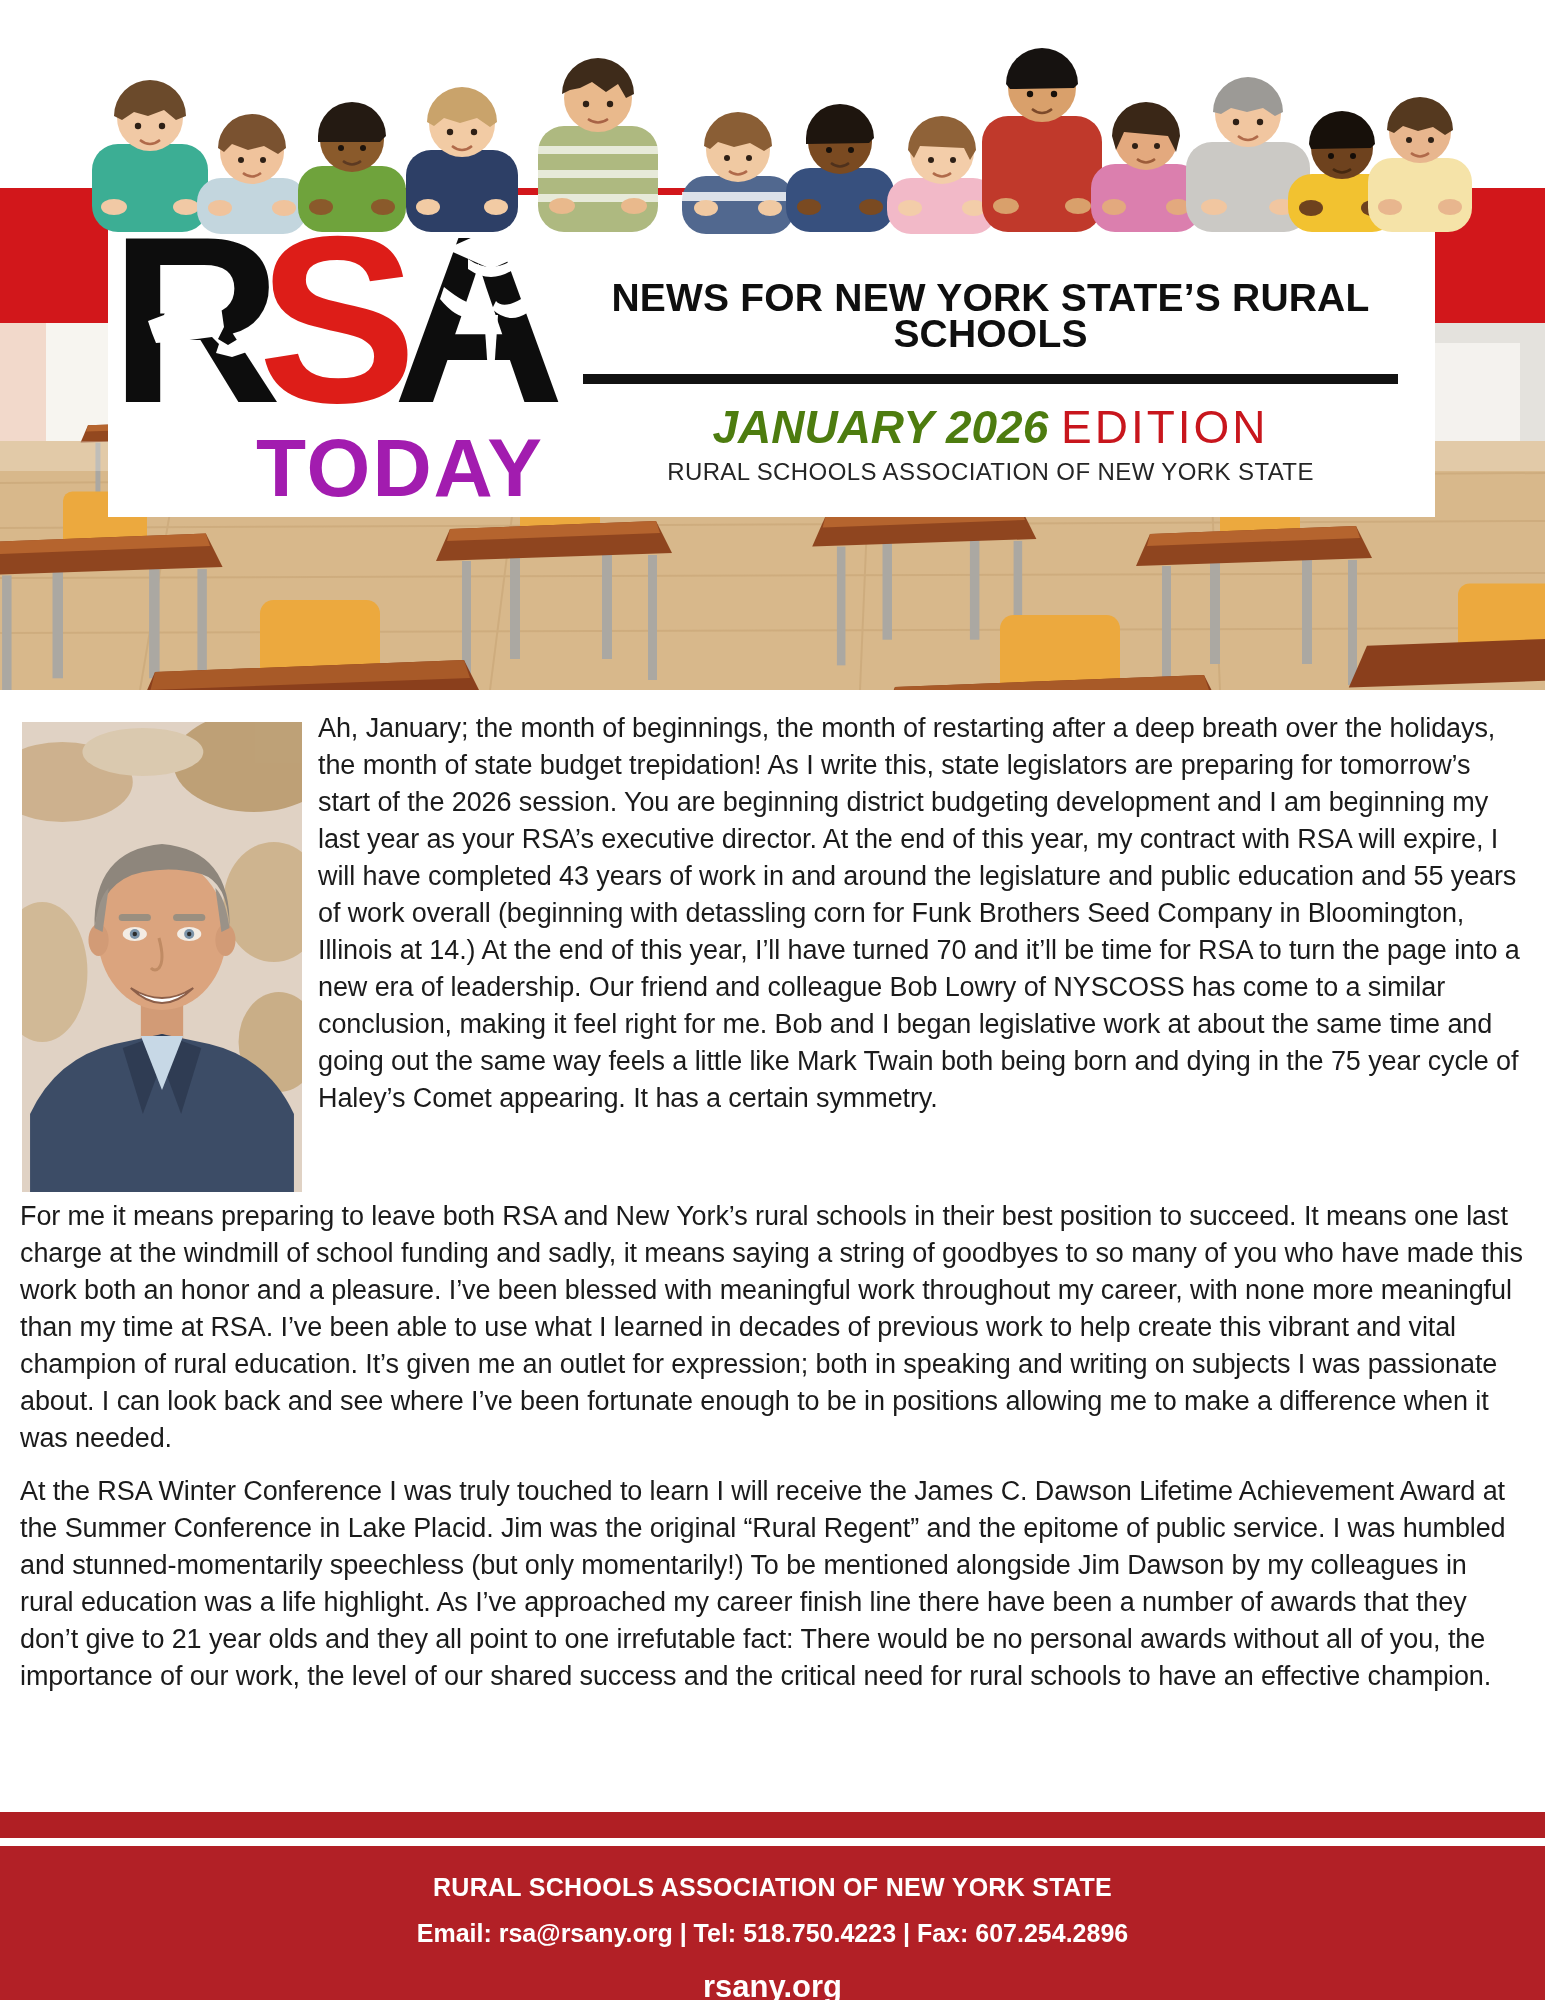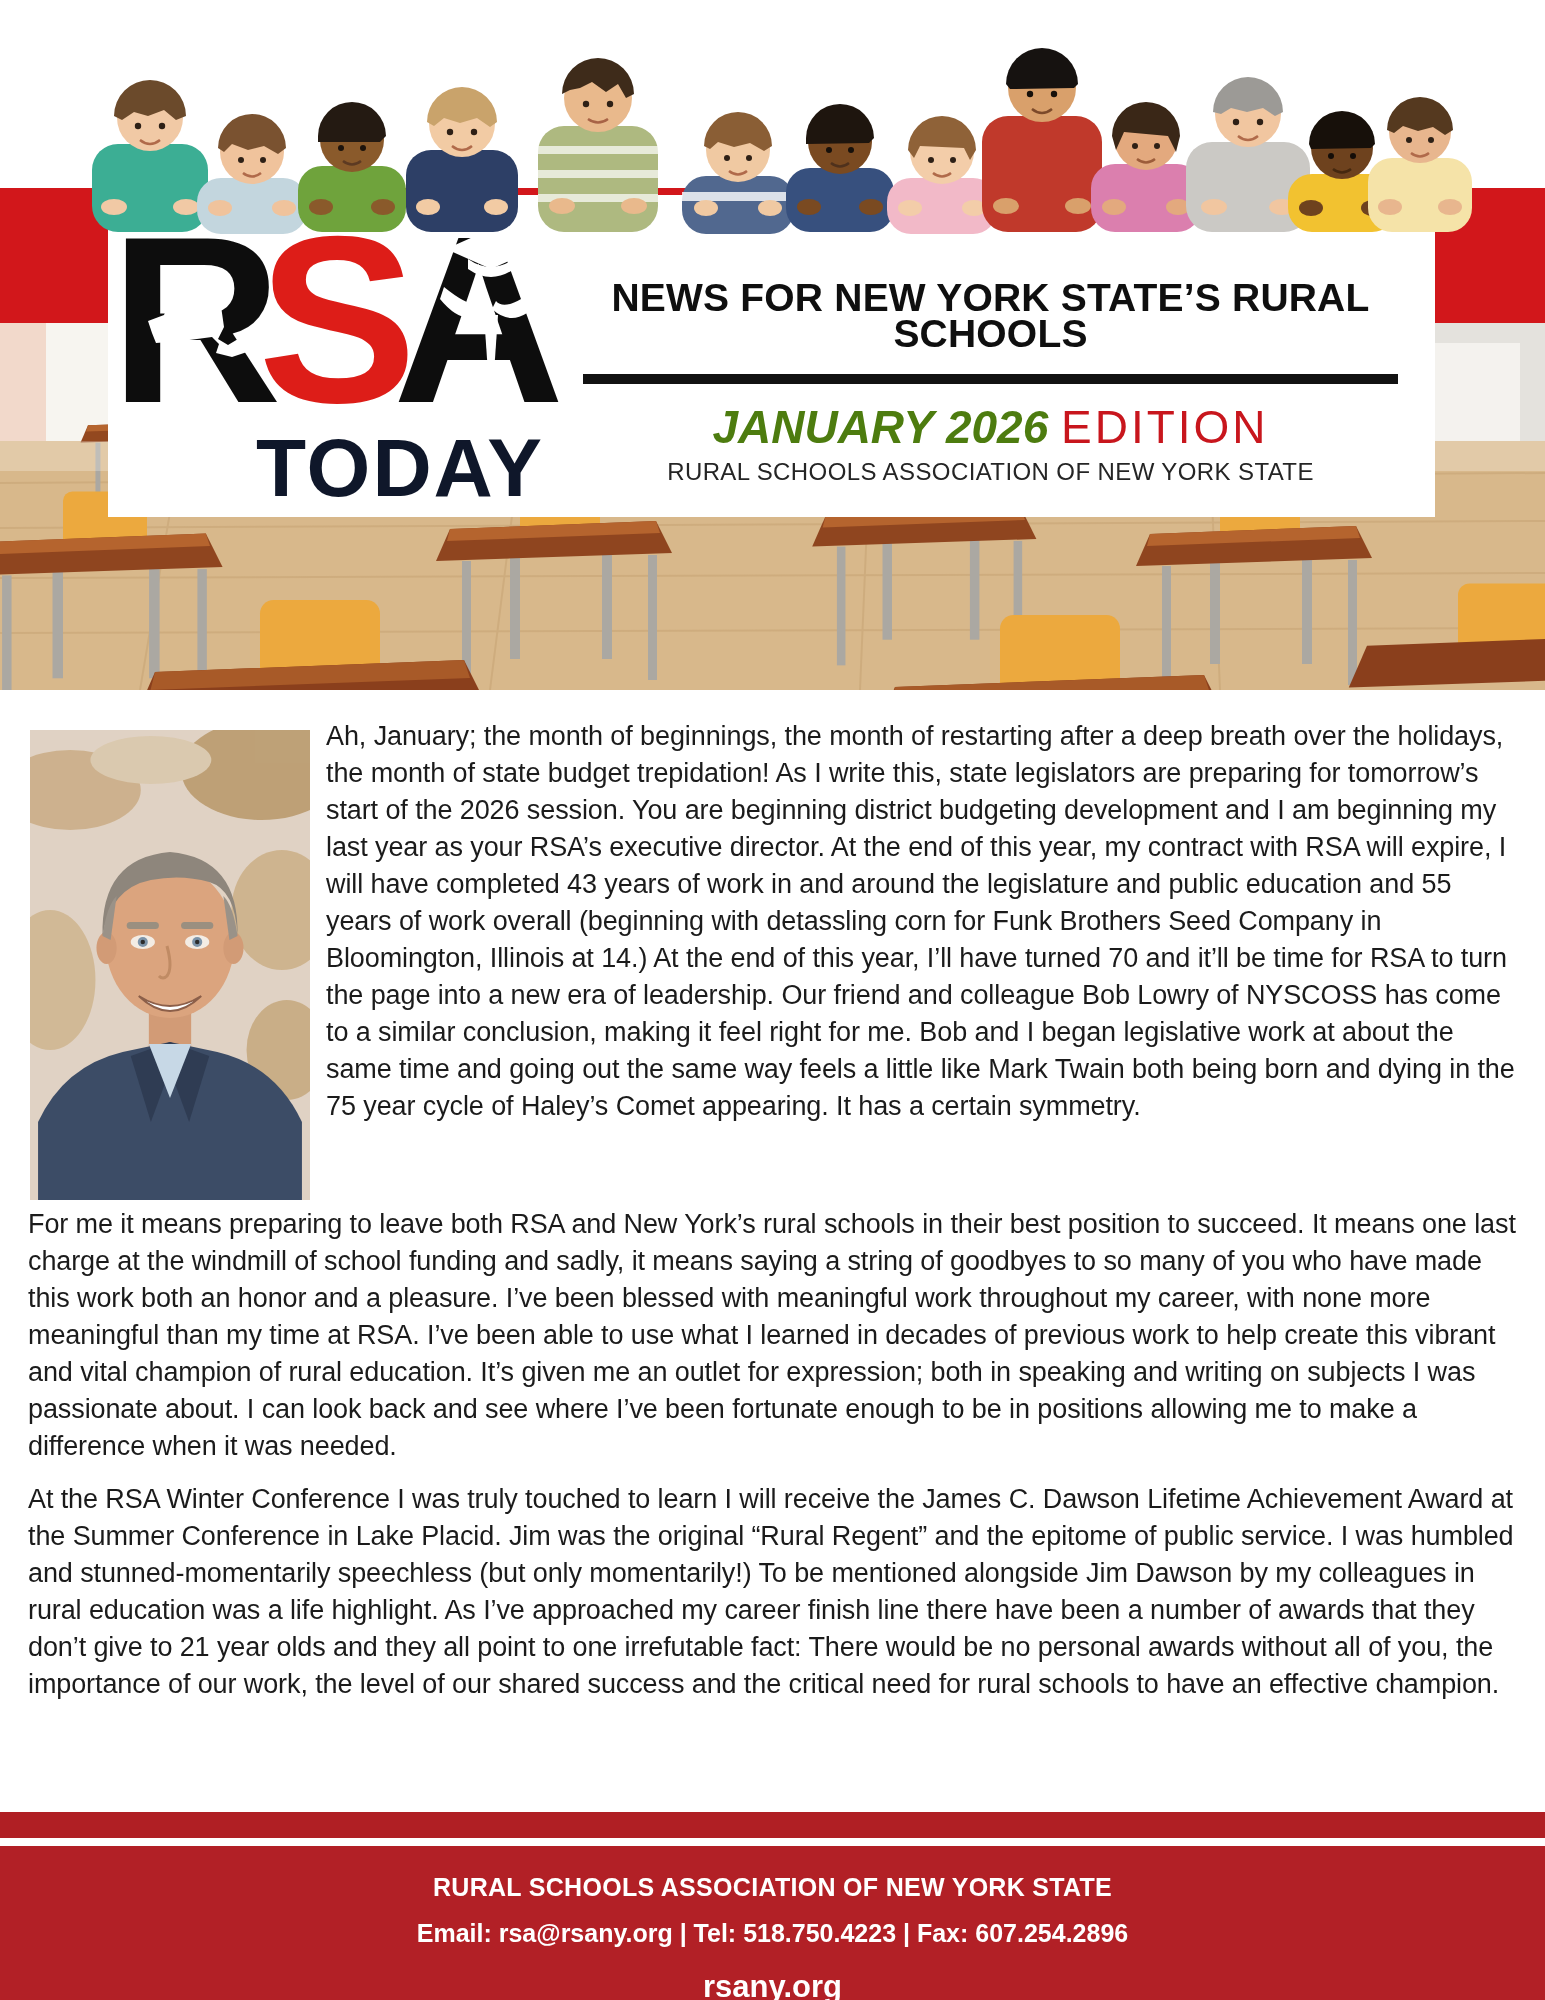--- a/index.html
+++ b/index.html
@@ -13,31 +13,31 @@
   .red-band{position:absolute;left:0;top:188px;width:1545px;height:135px;background:#d2171b;z-index:1;}
   .classroom{position:absolute;left:0;top:323px;width:1545px;height:367px;z-index:1;}
   .white-box{position:absolute;left:108px;top:195px;width:1327px;height:322px;background:#ffffff;z-index:4;}
   .kids{position:absolute;left:0;top:0;width:1545px;height:345px;z-index:6;pointer-events:none;}
   
   .logo-rsa{position:absolute;left:2px;top:6px;font-size:238px;line-height:1;font-weight:bold;letter-spacing:-14px;white-space:nowrap;}
   .logo-rsa .l-blk{color:#0d0d0d;position:relative;z-index:1;}
   .logo-rsa .l-red{color:#dd1d18;position:relative;z-index:2;margin:0 -10px;}
   .ny-overlay{position:absolute;left:34px;top:92px;z-index:3;}
   .grad-overlay{position:absolute;left:318px;top:28px;z-index:3;}
-  .logo-today{position:absolute;left:148px;top:232px;font-size:82px;line-height:1;font-weight:bold;letter-spacing:2px;color:#0f172a;}
+  .logo-today{position:absolute;left:148px;top:232px;font-size:82px;line-height:1;font-weight:bold;letter-spacing:2px;color:#a21caf;}
   
   .head-text{position:absolute;left:475px;top:85px;width:815px;text-align:center;}
   .news-title{font-size:39px;line-height:36px;font-weight:bold;color:#0f0f0f;letter-spacing:0.2px;}
   .head-rule{height:10px;background:#121212;margin-top:22px;}
   .edition-line{margin-top:16px;font-size:46px;line-height:54px;white-space:nowrap;}
   .edition-month{font-weight:bold;color:#4d7c0f;font-style:italic;}
   .edition-word{font-weight:normal;color:#c8161d;letter-spacing:3px;text-align:right;}
   .org-line{margin-top:4px;font-size:24px;line-height:28px;color:#252525;letter-spacing:0.4px;}
   
-  .article{position:relative;width:1545px;height:948px;padding:12px;box-sizing:border-box;}
+  .article{position:relative;width:1545px;height:948px;padding:4px;box-sizing:border-box;}
   .article-inner{padding:16px 16px 0 16px;}
   .portrait{float:left;width:280px;height:470px;margin:12px 16px 6px 2px;display:block;}
   .article p{margin:0 0 16px 0;font-size:27px;line-height:37px;color:#1b1b1b;letter-spacing:-0.1px;}
   .article p.full{clear:left;}
   
   .page-footer{position:absolute;left:0;top:1812px;width:1545px;height:188px;}
   .f-stripe{height:26px;background:#b01f24;}
   .f-gap{height:8px;background:#ffffff;}
   .f-main{height:154px;background:#b22026;text-align:center;color:#ffffff;}
   .f-line1{padding-top:26px;font-size:25px;line-height:30px;font-weight:bold;letter-spacing:0.3px;}

